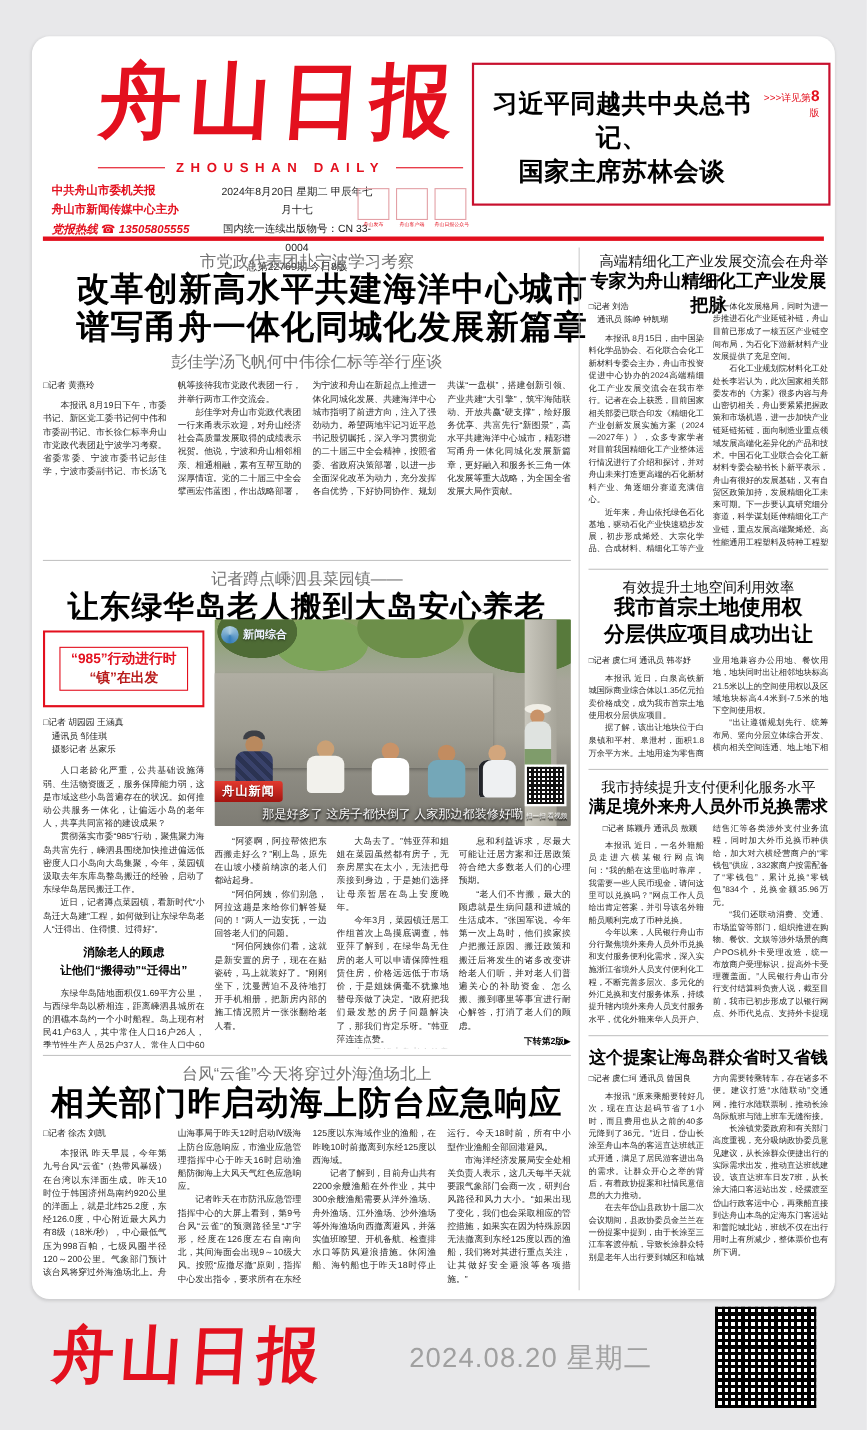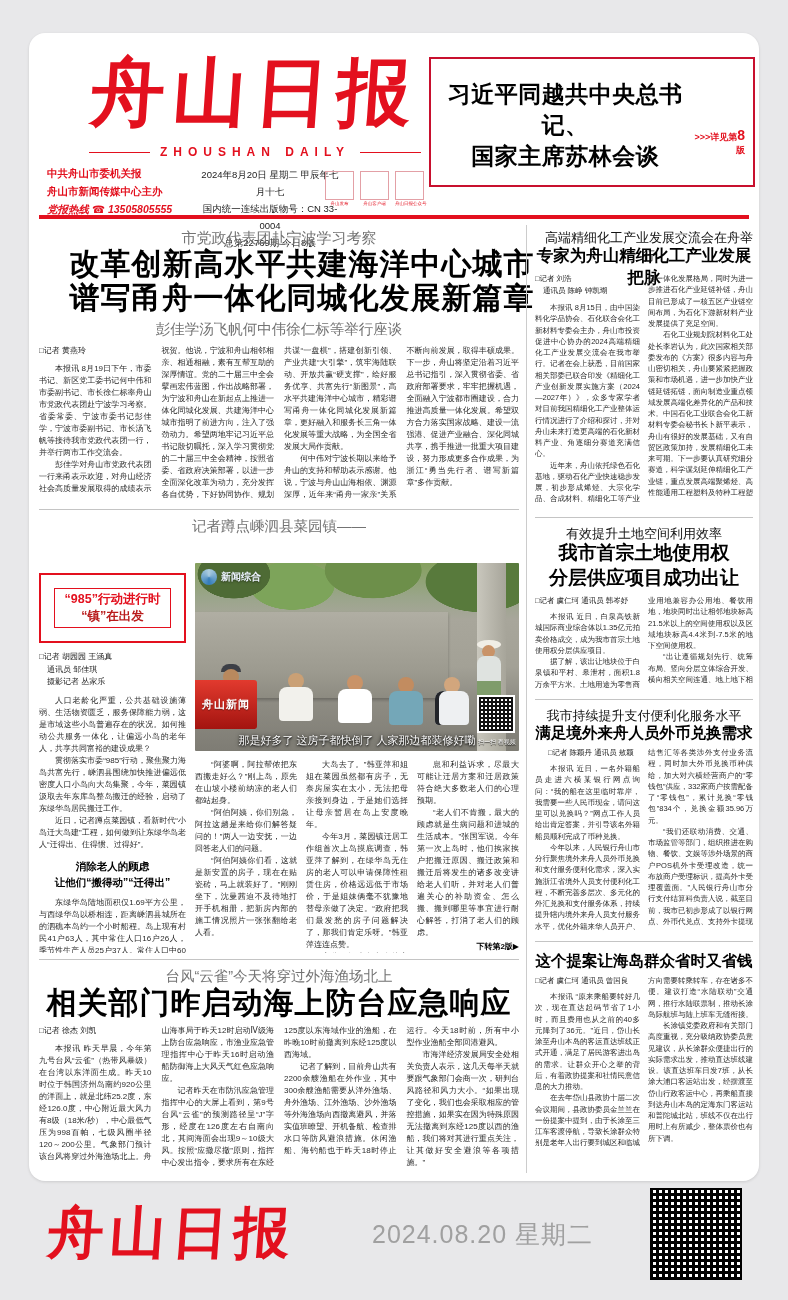--- a/index.html
+++ b/index.html
@@ -33,21 +33,21 @@
       repeating-linear-gradient(90deg,#d m 0,rgba(211,60,70,.9) 0 2px,#fdecee 2px 4px);
   }
   .qrlabel{color:#e3101e;font-size:4.5px;text-align:center;margin-top:1px;white-space:nowrap;}
   .topbox{
     border:2px solid #c8102e;box-sizing:border-box;
     padding:20px 8px 6px 8px;display:flex;flex-direction:row;justify-content:space-between;
     background:#fff;
   }
   .topbox-h{font-size:23px;font-weight:bold;color:#000;text-align:center;line-height:1.35;
     white-space:pre-line;letter-spacing:.5px;margin:0;}
-  .seepage{color:#e3101e;font-size:9px;font-weight:bold;text-align:right;margin-top:48px;}
+  .seepage{color:#e3101e;font-size:9px;font-weight:normal;text-align:right;}
   .seepage b{font-size:14px;}
   .red-rule{background:#e3101e;height:4px;}
   
   .kicker{color:#737373;text-align:center;}
   .headline{font-weight:bold;color:#000;text-align:center;white-space:pre-line;}
   .byline{color:#222;}
   .bodycols{font-size:8px;line-height:1.5;color:#2a2a2a;text-align:justify;overflow:hidden;column-gap:10px;}
   .bodycols p{margin:0;text-indent:2em;}
   .bodycols .byline{font-size:8px;margin-bottom:6px;}
   .cols4{column-count:4;}
@@ -83,21 +83,21 @@
     background:linear-gradient(90deg,#c9c7bd,#a7a59a);}
   .person{position:absolute;}
   .head{width:16px;height:16px;border-radius:50%;background:#c99368;margin:0 auto;}
   .torso{width:34px;height:34px;border-radius:8px 8px 4px 4px;margin:-2px auto 0;}
   .cap{width:20px;height:8px;border-radius:8px 8px 0 0;background:#3c3f46;margin:0 auto -3px;}
   .hat{width:24px;height:9px;border-radius:50%;background:#f0eee6;margin:0 auto -4px;}
   .tv-logo{position:absolute;left:6px;top:6px;display:flex;align-items:center;gap:4px;
     color:#eef4ff;font-size:10px;font-weight:bold;text-shadow:0 1px 2px rgba(0,0,0,.5);}
   .tv-logo .swirl{width:16px;height:16px;border-radius:50%;
     background:conic-gradient(#bfe0ff,#2f7fd0,#bfe0ff);opacity:.85;}
-  .chan-logo{position:absolute;left:0;bottom:22px;padding:17px 7px;
+  .chan-logo{position:absolute;left:0;bottom:22px;padding:2px 7px;
     background:linear-gradient(180deg,#e23a2e,#a31410);color:#fff;font-weight:bold;
     font-size:11px;letter-spacing:1px;border-radius:0 3px 3px 0;text-shadow:0 1px 1px rgba(0,0,0,.4);}
   .subtitle{position:absolute;left:0;right:0;bottom:3px;text-align:center;color:#fff;
     font-size:11px;text-shadow:0 1px 2px #000,0 0 4px rgba(0,0,0,.8);white-space:nowrap;}
   .photo-qr{position:absolute;right:4px;bottom:18px;width:34px;height:34px;border:2px solid #fff;
     background:
       repeating-linear-gradient(0deg,#111 0 2px,transparent 2px 4px),
       repeating-linear-gradient(90deg,#111 0 2px,#fff 2px 4px);}
   .photo-qr-cap{position:absolute;right:2px;bottom:4px;color:#fff;font-size:6px;
     text-shadow:0 1px 1px #000;width:40px;text-align:center;}
@@ -165,26 +165,26 @@
   <div class="abs red-rule" style="left:10px;top:182px;width:710px;"></div>
 
   <div class="abs kicker" style="left:10px;top:196px;width:480px;font-size:15px;">市党政代表团赴宁波学习考察</div>
   <div class="abs headline" style="left:0;top:214px;width:500px;font-size:30px;line-height:1.14;letter-spacing:1px;padding-left:23px;">改革创新高水平共建海洋中心城市
 谱写甬舟一体化同城化发展新篇章</div>
   <div class="abs kicker" style="left:10px;top:287px;width:480px;font-size:14.5px;">彭佳学汤飞帆何中伟徐仁标等举行座谈</div>
   <div class="abs bodycols cols4" style="left:10px;top:312px;width:480px;height:158px;">
     <div class="byline">□记者 黄燕玲</div>
   <p>本报讯 8月19日下午，市委书记、新区党工委书记何中伟和市委副书记、市长徐仁标率舟山市党政代表团赴宁波学习考察。省委常委、宁波市委书记彭佳学，宁波市委副书记、市长汤飞帆等接待我市党政代表团一行，并举行两市工作交流会。</p>
       <p>彭佳学对舟山市党政代表团一行来甬表示欢迎，对舟山经济社会高质量发展取得的成绩表示祝贺。他说，宁波和舟山相邻相亲、相通相融，素有互帮互助的深厚情谊。党的二十届三中全会擘画宏伟蓝图，作出战略部署，为宁波和舟山在新起点上推进一体化同城化发展、共建海洋中心城市指明了前进方向，注入了强劲动力。希望两地牢记习近平总书记殷切嘱托，深入学习贯彻党的二十届三中全会精神，按照省委、省政府决策部署，以进一步全面深化改革为动力，充分发挥各自优势，下好协同协作、规划共谋“一盘棋”，搭建创新引领、产业共建“大引擎”，筑牢海陆联动、开放共赢“硬支撑”，绘好服务优享、共富先行“新图景”，高水平共建海洋中心城市，精彩谱写甬舟一体化同城化发展新篇章，更好融入和服务长三角一体化发展等重大战略，为全国全省发展大局作贡献。</p>
-      <p>何中伟对宁波长期以来给予舟山的支持和帮助表示感谢。他说，宁波与舟山山海相依、渊源深厚，近年来“甬舟一家亲”关系不断向前发展，取得丰硕成果。下一步，舟山将坚定沿着习近平总书记指引，深入贯彻省委、省政府部署要求，牢牢把握机遇，全面融入宁波都市圈建设，合力推进高质量一体化发展。希望双方合力落实国家战略、建设一流强港、促进产业融合、深化同城共享，携手推进一批重大项目建设，努力形成更多合作成果，为浙江“勇当先行者、谱写新篇章”多作贡献。</p>
     </div>
 
   <div class="abs hdiv" style="left:10px;top:476px;width:480px;"></div>
 
   <div class="abs kicker" style="left:10px;top:484px;width:480px;font-size:14.5px;">记者蹲点嵊泗县菜园镇——</div>
+  <div class="abs headline" style="left:0;top:500px;width:500px;font-size:28px;letter-spacing:1px;">让东绿华岛老人搬到大岛安心养老</div>
 
   <div class="abs" style="left:10px;top:540px;width:147px;height:380px;overflow:hidden;">
     <div class="badge">
       <div class="badge-in">
         <div class="badge-l1">“985”行动进行时</div>
         <div class="badge-l2">“镇”在出发</div>
       </div>
     </div>
     <div class="f-byline">
       <div>□记者 胡园园 王涵真</div>

